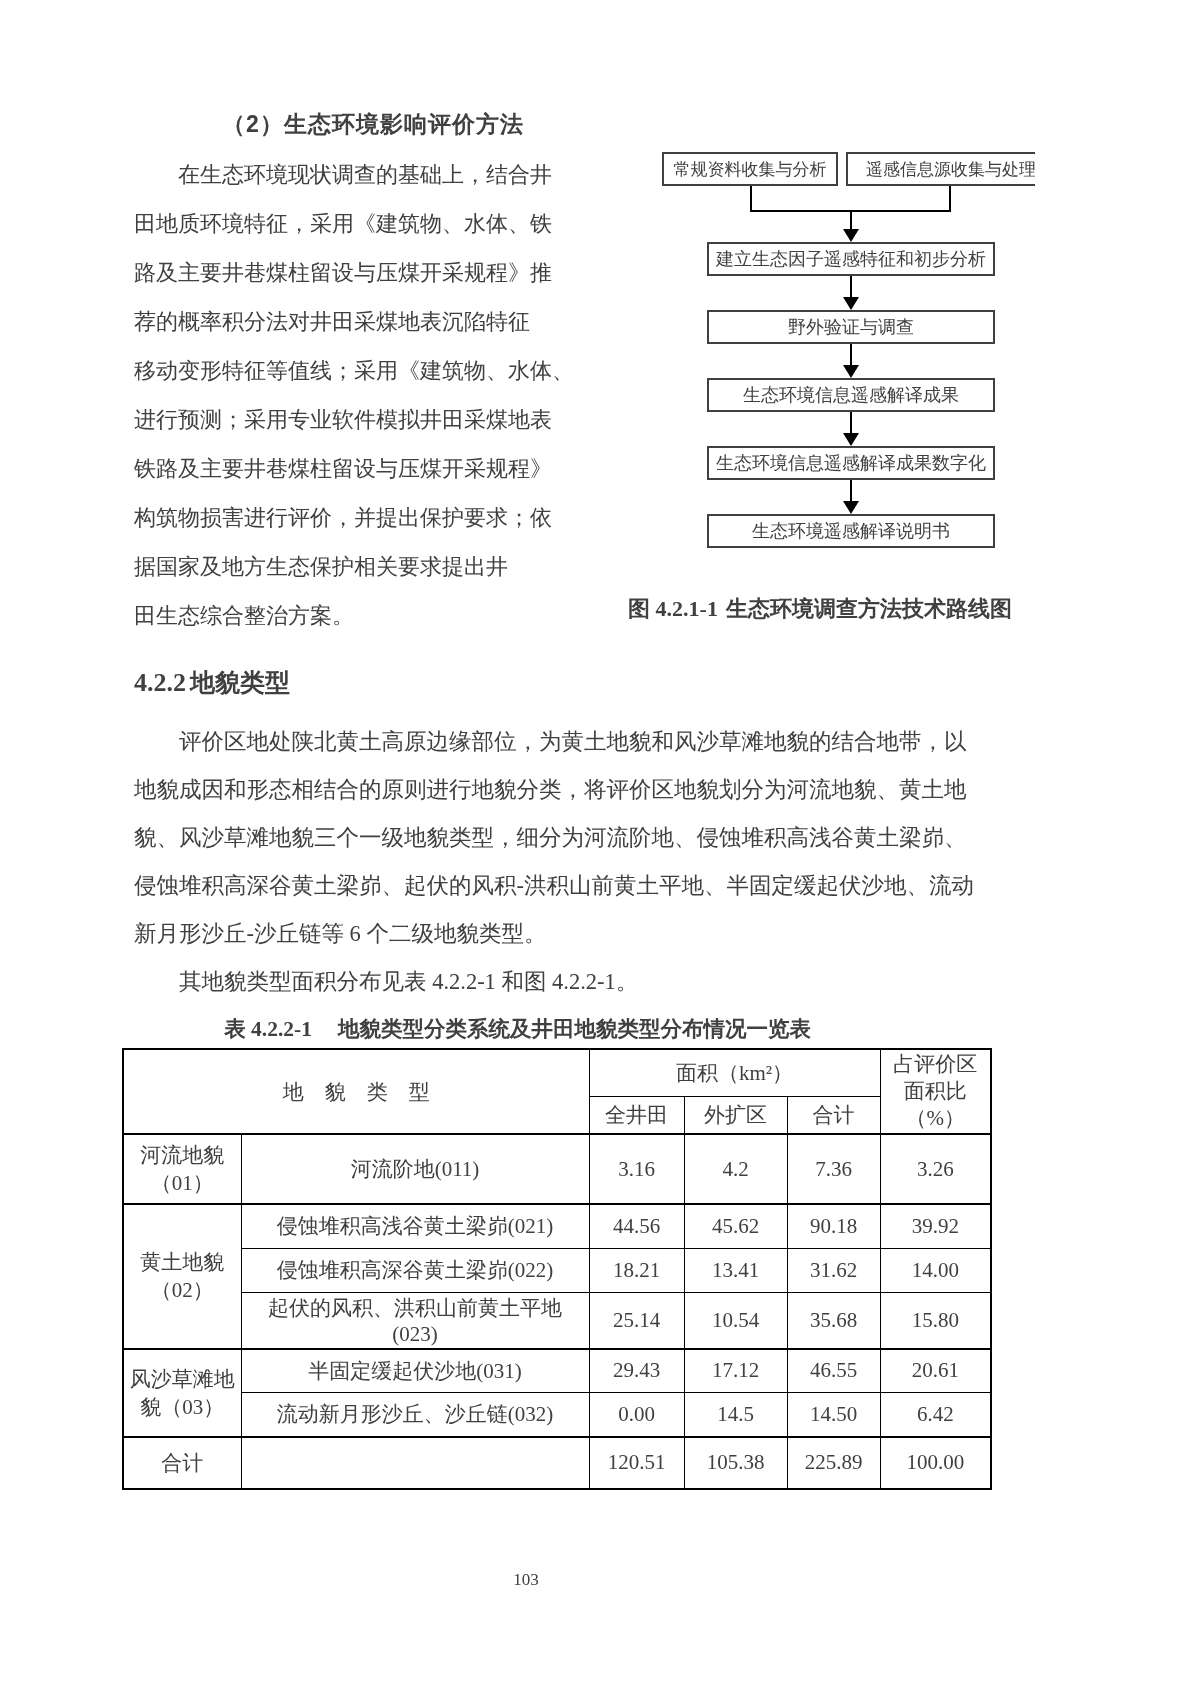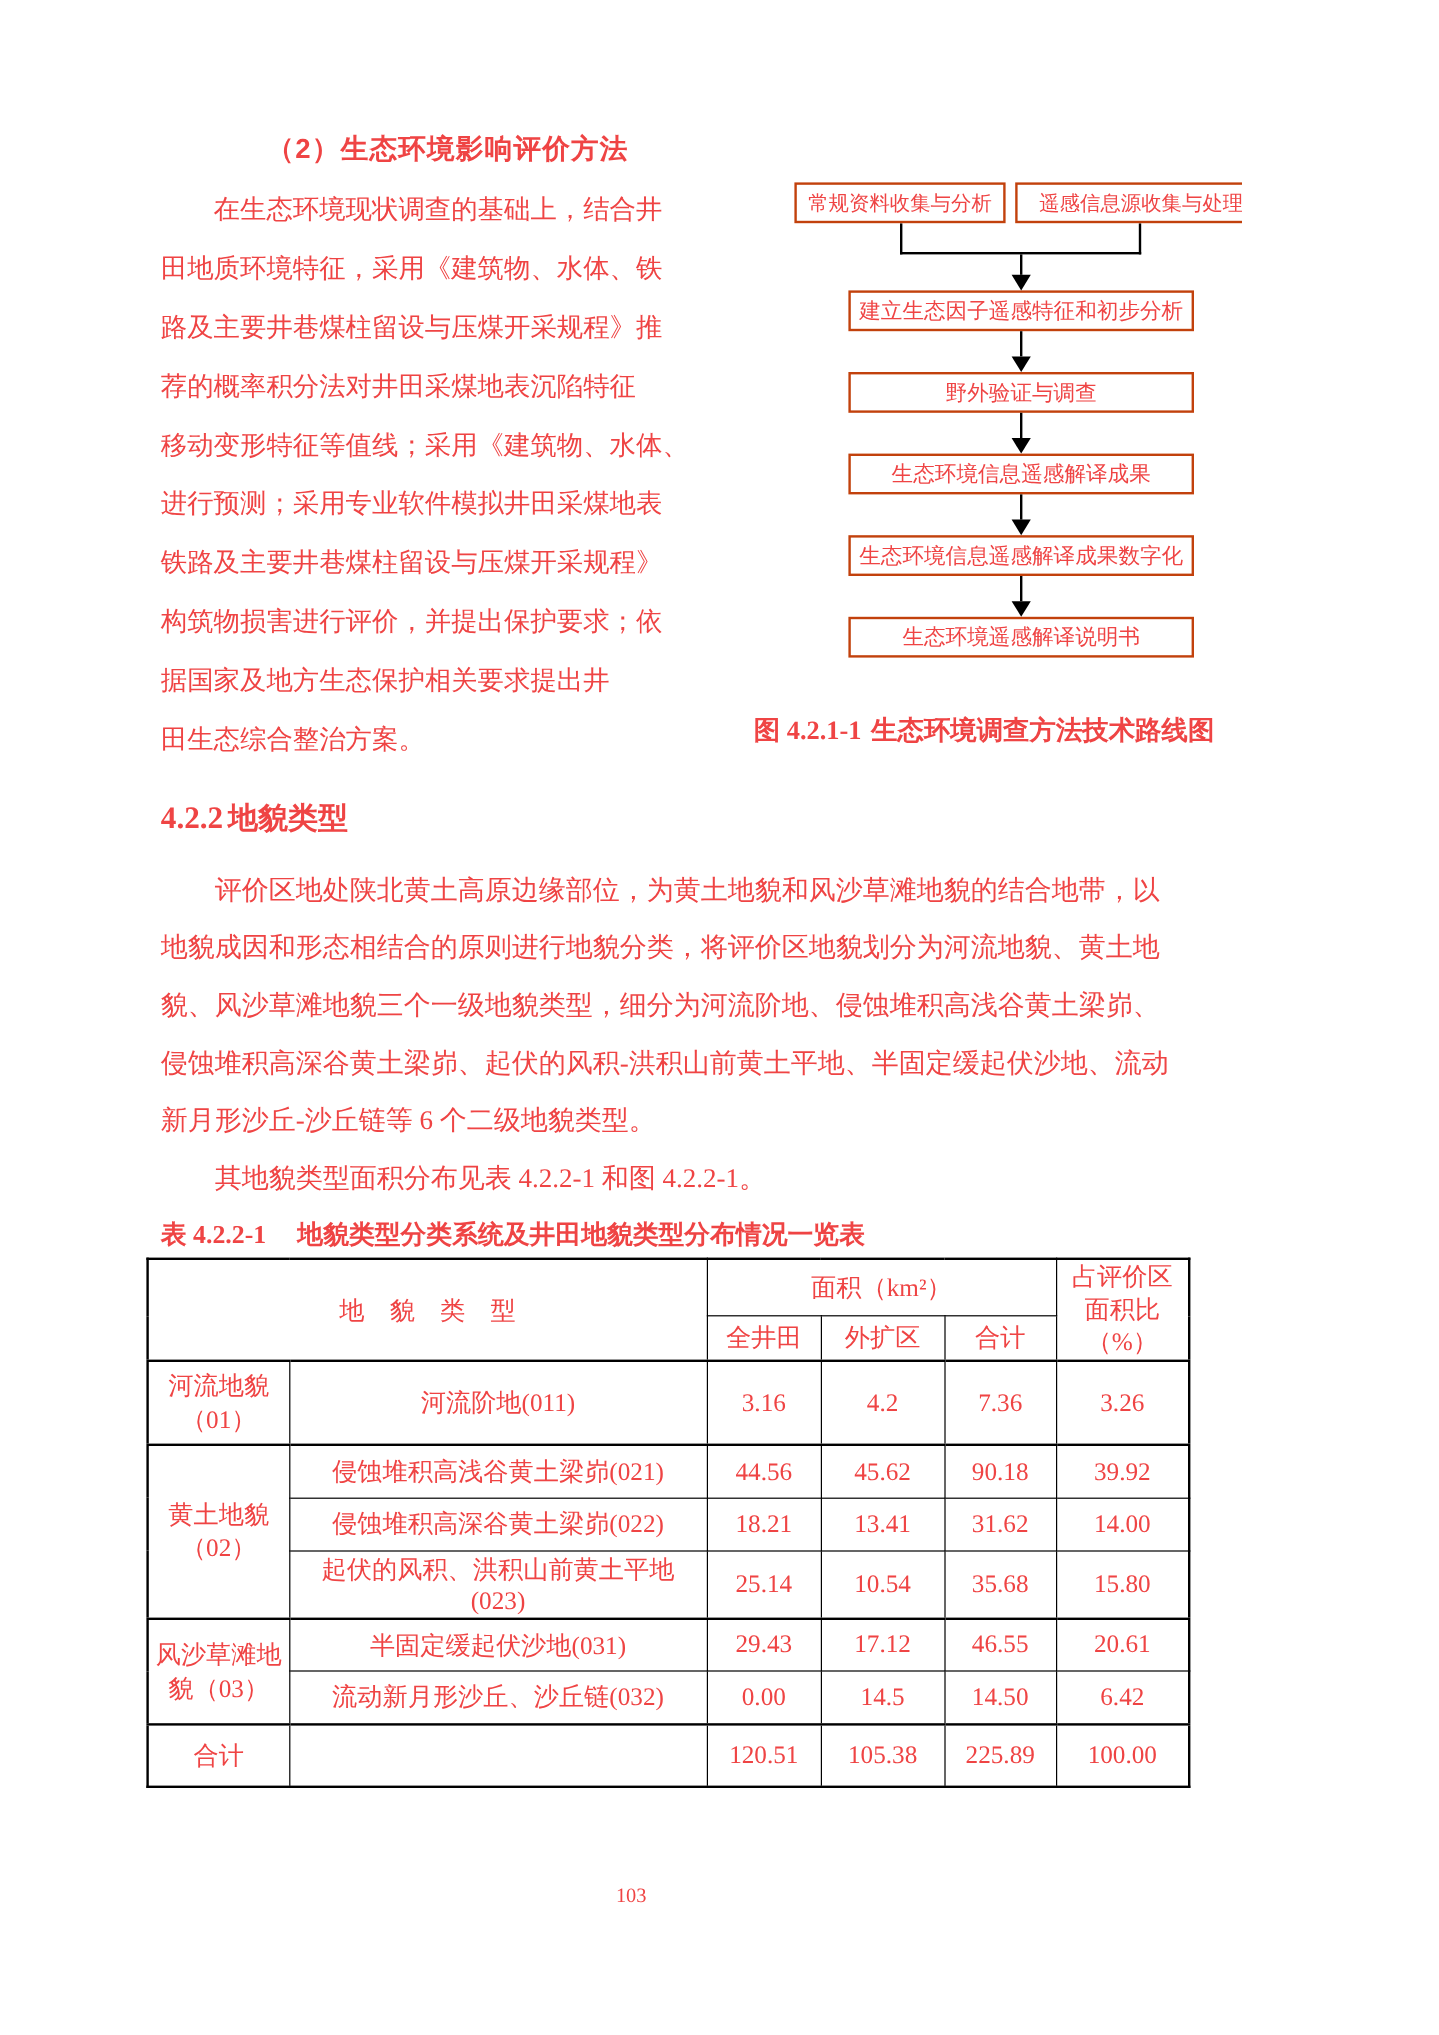--- a/index.html
+++ b/index.html
@@ -2,21 +2,21 @@
 <html><head>
 <meta charset="utf-8">
 <style>
   * { margin: 0; padding: 0; box-sizing: border-box; }
   html, body { background: #ffffff; }
   .page {
     position: relative;
     width: 1035px;
     height: 1696px;
     background: #ffffff;
-    color: #ef4444;
+    color: #404040;
     font-family: "Liberation Serif", "DejaVu Serif", serif;
     overflow: hidden;
   }
   .content { padding: 108px 134px 0 134px; }
 
   
   .top-section { display: flex; }
   .left-col { width: 478px; flex: 0 0 478px; }
   .method-heading {
     font-family: "Liberation Sans", "DejaVu Sans", sans-serif;
@@ -32,21 +32,21 @@
     line-height: 49px;
     text-align: justify;
     white-space: nowrap;
   }
 
   .right-col { flex: 1 1 auto; padding-top: 44px; position: relative; }
 
   
   .flowchart { font-family: "Liberation Serif", "DejaVu Serif", serif; }
   .fc-box {
-    border: 2px solid #c2410c;
+    border: 2px solid #404040;
     display: flex; align-items: center; justify-content: center;
     text-align: center;
     background: #fff;
     height: 34px;
     font-size: 17px;
     white-space: nowrap;
   }
   .fc-top-row { display: flex; gap: 8px; margin-left: 50px; }
   .fc-top-row .fc-box.b1 { width: 176px; }
   .fc-top-row .fc-box.b2 { width: 210px; }
@@ -91,21 +91,21 @@
     font-family: "Liberation Sans", "DejaVu Sans", sans-serif;
     font-weight: bold; font-size: 25px; margin-left: 4px;
   }
   .para2 { margin-top: 14px; }
   .para2 .pline { font-size: 22.5px; line-height: 48px; white-space: nowrap; }
   .ref-line { font-size: 22.5px; line-height: 48px; white-space: nowrap; }
 
   
   .table-title {
     margin-top: 8px;
-    text-align: left;
+    text-align: right;
     font-weight: bold;
     font-size: 21.5px;
     line-height: 30px;
     margin-right: 90px;
   }
   .table-title .tt-prefix { font-family: "Liberation Serif", "DejaVu Serif", serif; }
   .table-title .tt-text { font-family: "Liberation Sans", "DejaVu Sans", sans-serif; margin-left: 26px; }
 
   table.geo-table {
     border-collapse: collapse;

